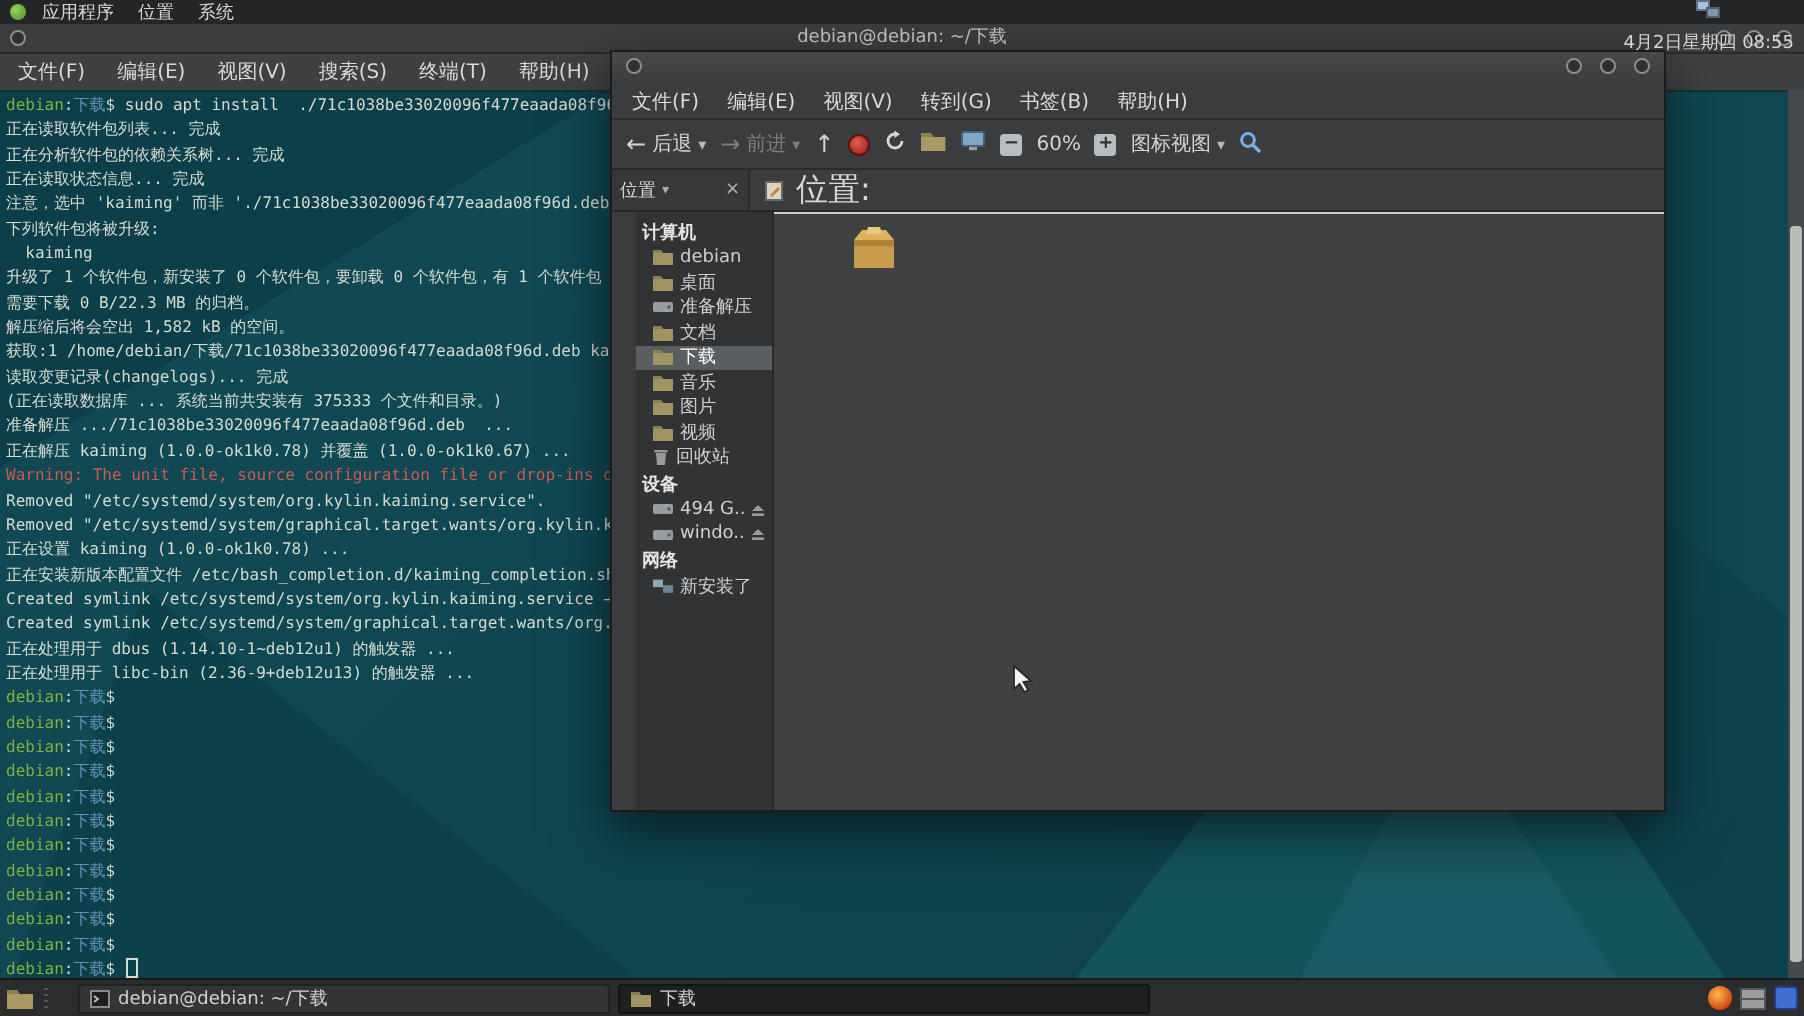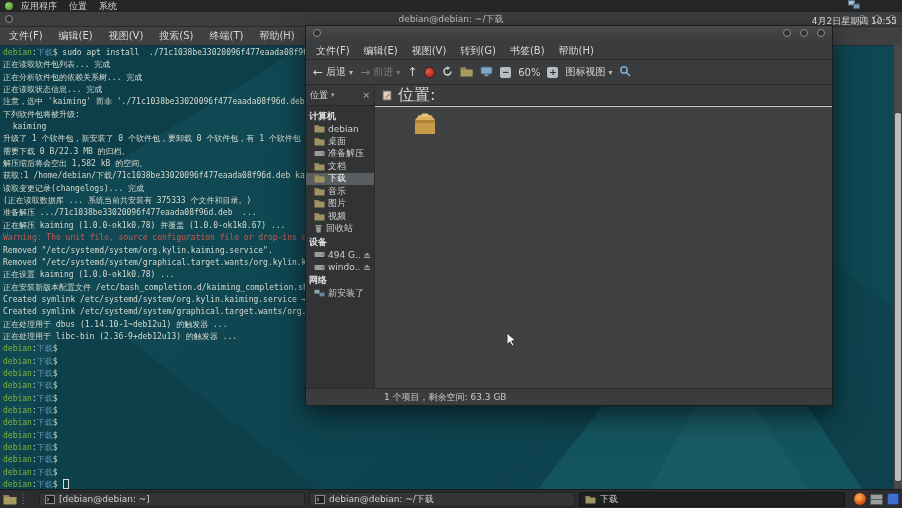--- a/index.html
+++ b/index.html
@@ -71,21 +71,21 @@
   .side-header .hdr-close{margin-left:auto;font-size:9px;color:#b3b3b3;}
   .loc-bar{flex:1;display:flex;align-items:center;gap:6px;padding:0 7px;}
   .loc-label{font-size:16px;color:#d8d8d8;}
   .loc-entry-wrap{flex:1;position:relative;height:14px;}
   .loc-entry{width:100%;height:14px;box-sizing:border-box;background:#26282a;border:1px solid #1d1d1d;
     border-radius:3px;color:#e6e6e6;font-size:9.5px;padding:0 16px 0 6px;font-family:"DejaVu Sans",sans-serif;}
   .go-arrow{position:absolute;right:4px;top:3px;width:0;height:0;
     border-left:7px solid #e4c13c;border-top:4px solid transparent;border-bottom:4px solid transparent;}
   .fm-body{flex:1;display:flex;min-height:0;}
   .fm-sidebar{width:69px;flex:0 0 auto;background:#313335;border-right:1px solid #2a2a2a;
-    padding-top:3px;font-size:9px;color:#cfcfcf;overflow:hidden;box-sizing:border-box;}
+    padding-top:3px;font-size:9px;color:#cfcfcf;overflow:hidden;box-sizing:border-box;margin-left:12px;}
   .side-row{display:flex;align-items:center;gap:3px;height:12.5px;padding:0 3px;white-space:nowrap;overflow:hidden;}
   .side-row.header{font-weight:bold;color:#e4e4e4;margin-top:1px;}
   .side-row.indent{padding-left:8px;}
   .side-row.selected{background:#5a5e61;color:#fff;}
   .side-icon{flex:0 0 auto;display:flex;}
   .side-label{overflow:hidden;text-overflow:clip;}
   .eject-btn{margin-left:auto;display:flex;}
   .fm-view{flex:1;background:#3f4143;position:relative;border-top:1px solid #c7ccd0;}
   .file-item{position:absolute;left:6px;top:4px;width:88px;display:flex;flex-direction:column;align-items:center;cursor:default;}
   .file-name{font-size:8.5px;line-height:10px;color:#eaeaea;text-align:center;word-break:break-all;margin-top:3px;width:84px;}
@@ -370,62 +370,50 @@
       <div class="file-item">
         <span><svg width="28" height="24" viewBox="0 0 28 24">
               <path d="M4 9h20v14H4z" fill="#c89b4a"></path>
               <path d="M4 9h20v3H4z" fill="#ae8338"></path>
               <path d="M4 9l4-5h12l4 5z" fill="#dcb25f"></path>
               <path d="M11 2.5h6l1 3.5h-8z" fill="#e8c87e"></path>
             </svg></span>
       </div>
     </div>
   </div>
-  <div class="fm-statusbar">
-    <span>1 个项目，剩余空间: 63.3 GB</span>
-  </div>
 </div>
 
 <div class="top-panel">
   <span class="logo"></span>
   <div class="panel-menus">
       <span class="menu-item">应用程序</span>
       <span class="menu-item">位置</span>
       <span class="menu-item">系统</span>
     </div>
   <div class="panel-right">
     <span class="im-label">zh</span>
     <span class="net-icon">
         <svg width="12" height="10" viewBox="0 0 12 10">
           <rect x="0.5" y="0.5" width="6" height="4.5" fill="#a8c2d8" stroke="#5e7486"></rect>
           <rect x="5.5" y="4" width="6" height="4.5" fill="#7d98ac" stroke="#4c6072"></rect>
         </svg>
       </span>
-    <span class="clock">4月2日星期四 10:55</span>
+    <span class="clock">4月2日星期四 08:55</span>
   </div>
 </div>
 
 <div class="taskbar">
   <span class="show-desktop">
       <svg width="14" height="12" viewBox="0 0 14 12">
         <path d="M0.5 2h5l1.3 2h6.7v7.5H0.5z" fill="#a89a62"></path>
         <path d="M0.5 2h5l1.3 2H0.5z" fill="#8d8153"></path>
       </svg>
     </span>
   <span class="tb-sep"></span>
   <div class="win-buttons">
-      <div class="win-btn">
-        <span class="wb-icon">
-          <svg width="10" height="9" viewBox="0 0 10 9">
-            <rect x="0.5" y="0.5" width="9" height="8" fill="#1d1f21" stroke="#8a8d8f"></rect>
-            <path d="M2 3l2 1.5L2 6" stroke="#bfc3c5" fill="none" stroke-width="0.9"></path>
-          </svg>
-        </span>
-        <span class="wb-label">[debian@debian: ~]</span>
-      </div>
       <div class="win-btn">
         <span class="wb-icon">
           <svg width="10" height="9" viewBox="0 0 10 9">
             <rect x="0.5" y="0.5" width="9" height="8" fill="#1d1f21" stroke="#8a8d8f"></rect>
             <path d="M2 3l2 1.5L2 6" stroke="#bfc3c5" fill="none" stroke-width="0.9"></path>
           </svg>
         </span>
         <span class="wb-label">debian@debian: ~/下载</span>
       </div>
       <div class="win-btn active">

